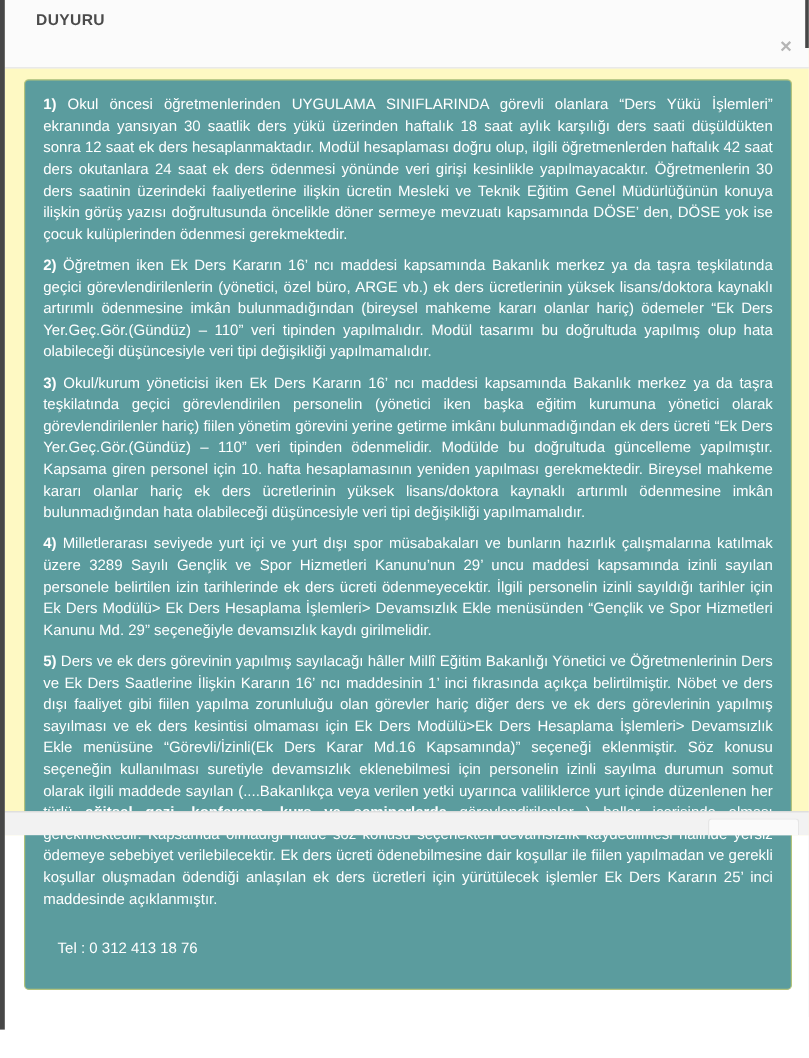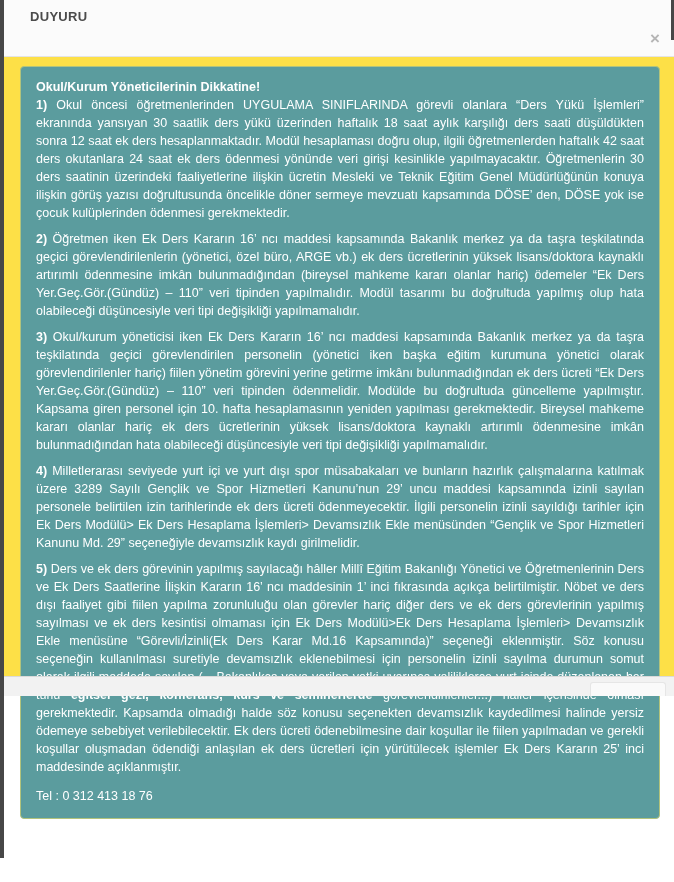--- a/index.html
+++ b/index.html
@@ -22,21 +22,21 @@
     position: absolute;
     right: 0; top: 0;
     width: 3px; height: 40px;
     background: #474747;
     z-index: 5;
   }
   .modal {
     position: absolute;
     left: 4px; top: 0;
     width: 670px; height: 696px;
-    background: #fde047;
+    background: #fef9c3;
     box-sizing: border-box;
   }
   .modal-header {
     position: relative;
     height: 57px;
     background: #fbfbfb;
     border-bottom: 1px solid #e4e4e4;
     box-sizing: border-box;
   }
   .dialog-title {
@@ -75,21 +75,21 @@
   .notice-paragraph {
     margin: 2px 0 0 0;
     padding-top: 8px;
     margin-top: 0;
     text-align: justify;
   }
   .notice-paragraph:first-of-type {
     padding-top: 0;
   }
   .contact-line {
-    margin: 0;
+    margin: 12px;
     padding-top: 11px;
     text-align: left;
   }
   .modal-footer {
     position: absolute;
     left: 0; bottom: 0;
     width: 100%; height: 20px;
     background: #f2f2f2;
     border-top: 1px solid #dadada;
     box-sizing: border-box;
@@ -111,21 +111,20 @@
 <div class="page-edge-right"></div>
 
 <div class="modal">
   <div class="modal-header">
     <span class="dialog-title">DUYURU</span>
     <span class="close-icon">×</span>
   </div>
 
   <div class="modal-body">
     <div class="notice-panel" style="background: rgb(91, 156, 158); border-color: rgb(178, 195, 124); color: rgb(255, 255, 255);">
-      <div class="notice-heading">Okul/Kurum Yöneticilerinin Dikkatine!</div>
       <div>
           <p class="notice-paragraph"><b>1) </b><span>Okul öncesi öğretmenlerinden UYGULAMA SINIFLARINDA görevli olanlara “Ders Yükü İşlemleri” ekranında yansıyan 30 saatlik ders yükü üzerinden haftalık 18 saat aylık karşılığı ders saati düşüldükten sonra 12 saat ek ders hesaplanmaktadır. Modül hesaplaması doğru olup, ilgili öğretmenlerden haftalık 42 saat ders okutanlara 24 saat ek ders ödenmesi yönünde veri girişi kesinlikle yapılmayacaktır. Öğretmenlerin 30 ders saatinin üzerindeki faaliyetlerine ilişkin ücretin Mesleki ve Teknik Eğitim Genel Müdürlüğünün konuya ilişkin görüş yazısı doğrultusunda öncelikle döner sermeye mevzuatı kapsamında DÖSE’ den, DÖSE yok ise çocuk kulüplerinden ödenmesi gerekmektedir.</span></p>
           <p class="notice-paragraph"><b>2) </b><span>Öğretmen iken Ek Ders Kararın 16’ ncı maddesi kapsamında Bakanlık merkez ya da taşra teşkilatında geçici görevlendirilenlerin (yönetici, özel büro, ARGE vb.) ek ders ücretlerinin yüksek lisans/doktora kaynaklı artırımlı ödenmesine imkân bulunmadığından (bireysel mahkeme kararı olanlar hariç) ödemeler “Ek Ders Yer.Geç.Gör.(Gündüz) – 110” veri tipinden yapılmalıdır. Modül tasarımı bu doğrultuda yapılmış olup hata olabileceği düşüncesiyle veri tipi değişikliği yapılmamalıdır.</span></p>
           <p class="notice-paragraph"><b>3) </b><span>Okul/kurum yöneticisi iken Ek Ders Kararın 16’ ncı maddesi kapsamında Bakanlık merkez ya da taşra teşkilatında geçici görevlendirilen personelin (yönetici iken başka eğitim kurumuna yönetici olarak görevlendirilenler hariç) fiilen yönetim görevini yerine getirme imkânı bulunmadığından ek ders ücreti “Ek Ders Yer.Geç.Gör.(Gündüz) – 110” veri tipinden ödenmelidir. Modülde bu doğrultuda güncelleme yapılmıştır. Kapsama giren personel için 10. hafta hesaplamasının yeniden yapılması gerekmektedir. Bireysel mahkeme kararı olanlar hariç ek ders ücretlerinin yüksek lisans/doktora kaynaklı artırımlı ödenmesine imkân bulunmadığından hata olabileceği düşüncesiyle veri tipi değişikliği yapılmamalıdır.</span></p>
           <p class="notice-paragraph"><b>4) </b><span>Milletlerarası seviyede yurt içi ve yurt dışı spor müsabakaları ve bunların hazırlık çalışmalarına katılmak üzere 3289 Sayılı Gençlik ve Spor Hizmetleri Kanunu’nun 29’ uncu maddesi kapsamında izinli sayılan personele belirtilen izin tarihlerinde ek ders ücreti ödenmeyecektir. İlgili personelin izinli sayıldığı tarihler için Ek Ders Modülü&gt; Ek Ders Hesaplama İşlemleri&gt; Devamsızlık Ekle menüsünden “Gençlik ve Spor Hizmetleri Kanunu Md. 29” seçeneğiyle devamsızlık kaydı girilmelidir.</span></p>
           <p class="notice-paragraph"><b>5) </b><span>Ders ve ek ders görevinin yapılmış sayılacağı hâller Millî Eğitim Bakanlığı Yönetici ve Öğretmenlerinin Ders ve Ek Ders Saatlerine İlişkin Kararın 16’ ncı maddesinin 1’ inci fıkrasında açıkça belirtilmiştir. Nöbet ve ders dışı faaliyet gibi fiilen yapılma zorunluluğu olan görevler hariç diğer ders ve ek ders görevlerinin yapılmış sayılması ve ek ders kesintisi olmaması için Ek Ders Modülü&gt;Ek Ders Hesaplama İşlemleri&gt; Devamsızlık Ekle menüsüne “Görevli/İzinli(Ek Ders Karar Md.16 Kapsamında)” seçeneği eklenmiştir. Söz konusu seçeneğin kullanılması suretiyle devamsızlık eklenebilmesi için personelin izinli sayılma durumun somut olarak ilgili maddede sayılan (....Bakanlıkça veya verilen yetki uyarınca valiliklerce yurt içinde düzenlenen her türlü </span><b>eğitsel gezi, konferans, kurs ve seminerlerde</b><span> görevlendirilenler...) haller içerisinde olması gerekmektedir. Kapsamda olmadığı halde söz konusu seçenekten devamsızlık kaydedilmesi halinde yersiz ödemeye sebebiyet verilebilecektir. Ek ders ücreti ödenebilmesine dair koşullar ile fiilen yapılmadan ve gerekli koşullar oluşmadan ödendiği anlaşılan ek ders ücretleri için yürütülecek işlemler Ek Ders Kararın 25’ inci maddesinde açıklanmıştır.</span></p>
         </div>
       <p class="contact-line">Tel : 0 312 413 18 76</p>
     </div>
   </div>

